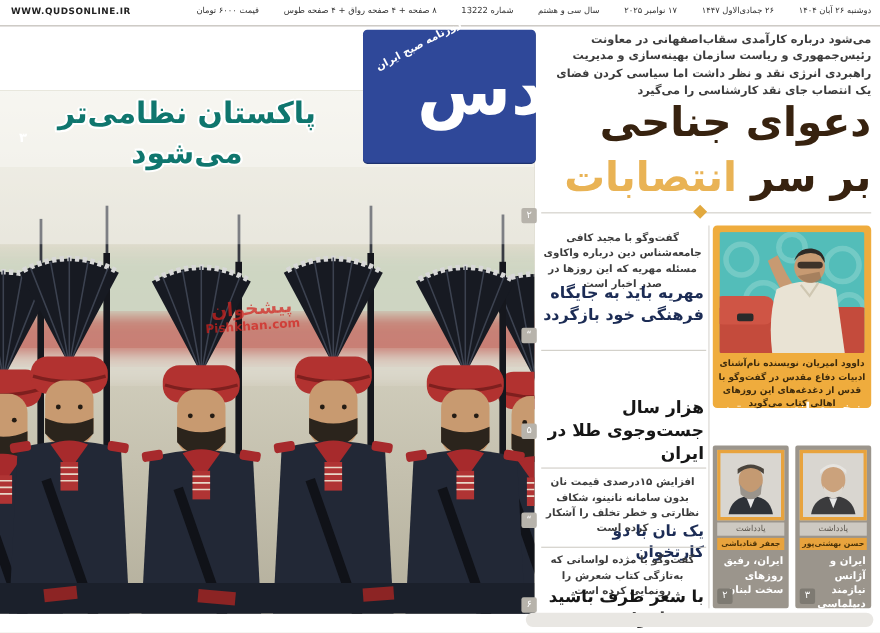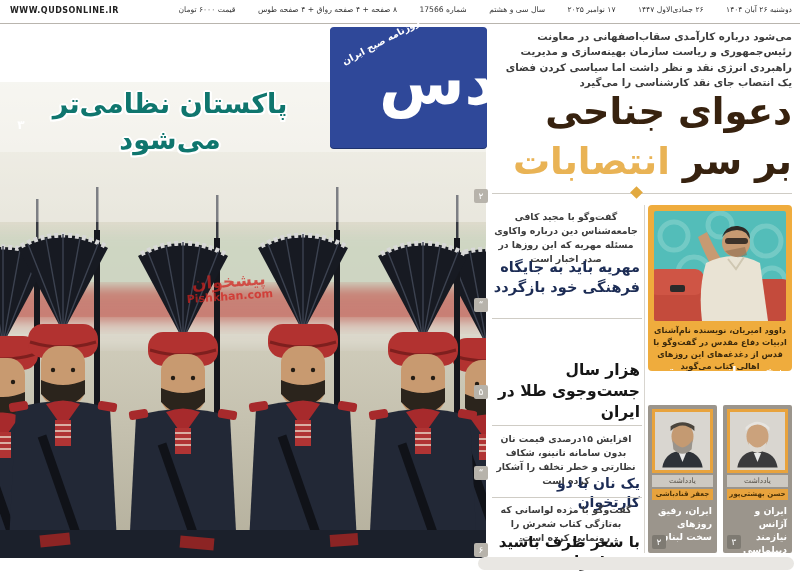--- a/index.html
+++ b/index.html
@@ -63,21 +63,21 @@
 
 <div class="page">
 
   <div class="topbar">
     <div class="url">WWW.QUDSONLINE.IR</div>
     <div class="dateline">
       <span>دوشنبه ۲۶ آبان ۱۴۰۴</span>
       <span>۲۶ جمادی‌الاول ۱۴۴۷</span>
       <span>۱۷ نوامبر ۲۰۲۵</span>
       <span>سال سی و هشتم</span>
-      <span>شماره 17566</span>
+      <span>شماره 13222</span>
       <span>۸ صفحه + ۴ صفحه رواق + ۴ صفحه طوس</span>
       <span>قیمت ۶۰۰۰ تومان</span>
     </div>
   </div>
 
   <div class="photo">
     <svg width="486" height="476" viewBox="0 0 486 476" preserveAspectRatio="none">
       <defs>
         <linearGradient id="sky" x1="0" y1="0" x2="0" y2="1">
           <stop offset="0" stop-color="#eceadf"></stop>

